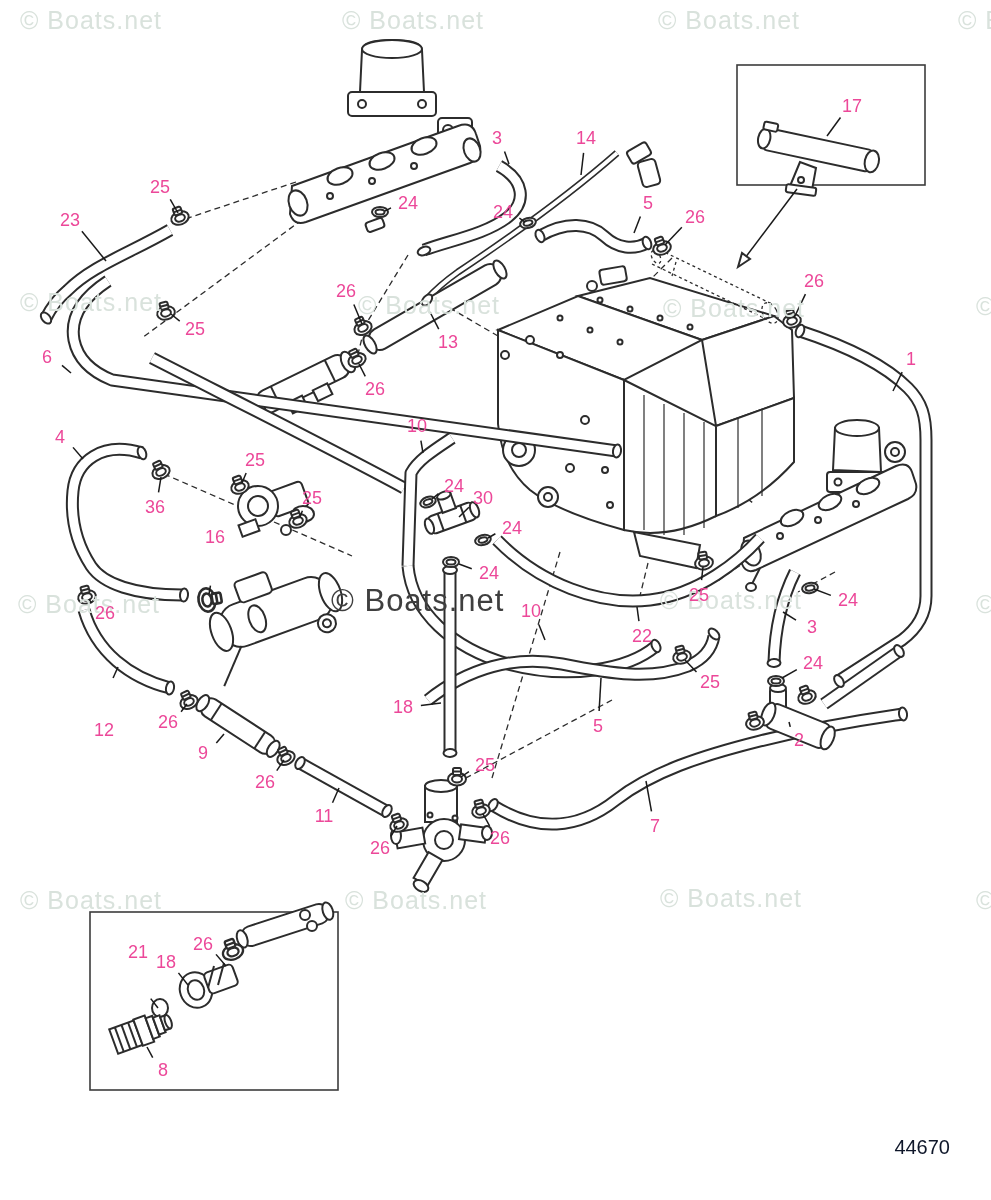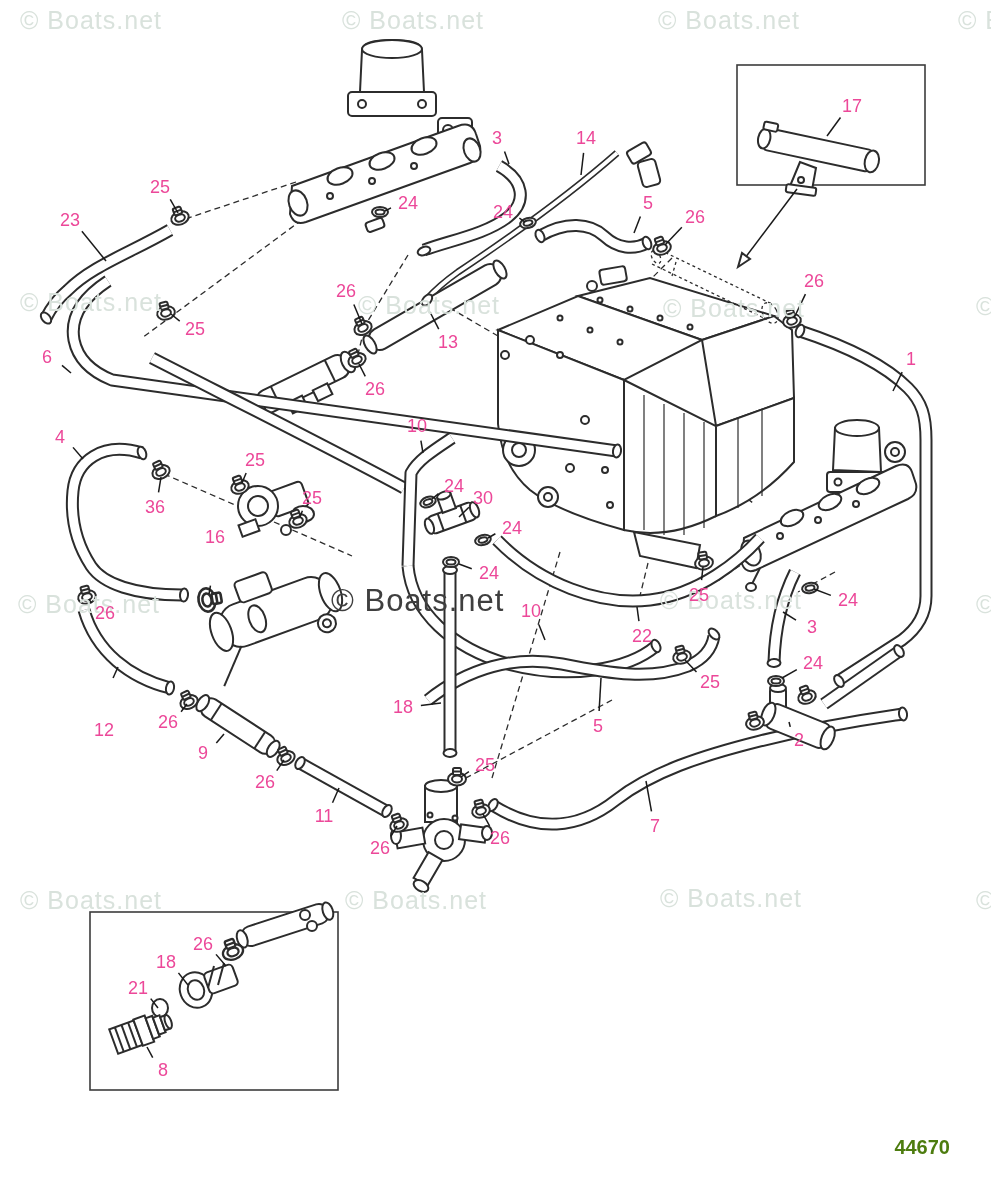--- a/index.html
+++ b/index.html
@@ -5,21 +5,21 @@
   html,body{margin:0;padding:0;background:#fff;}
   #stage{position:relative;width:991px;height:1200px;background:#fff;overflow:hidden;
          font-family:"Liberation Sans",sans-serif;}
   #art{position:absolute;left:0;top:0;}
   .wm{position:absolute;white-space:nowrap;font-size:25px;letter-spacing:1px;
       font-family:"Liberation Sans",sans-serif;pointer-events:none;}
   .wm.dark{font-size:31px;font-weight:normal;}
   #callout-layer{position:absolute;left:0;top:0;width:100%;height:100%;pointer-events:none;}
   .callout{position:absolute;transform:translate(-50%,-50%);font-weight:normal;
            font-size:18px;color:#ec4899;line-height:1;}
-  #diagram-number{position:absolute;right:41px;top:1136px;font-weight:bold;font-size:20px;color:#4d7c0f;}
+  #diagram-number{position:absolute;right:41px;top:1136px;font-weight:normal;font-size:20px;color:#0f172a;}
   
   #art path,#art rect,#art ellipse,#art circle,#art polygon{stroke:#2c2c2c;stroke-width:2;fill:#fff;}
   #art line{stroke:#2c2c2c;stroke-width:2;}
   #art .nf{fill:none;}
   #art .thin{stroke-width:1.2;}
   #art .dash{stroke-dasharray:6 4;fill:none;stroke-width:1.3;}
   #art .dot{stroke-dasharray:3 3;fill:none;stroke-width:1.3;}
   #art .tubeO{fill:none;stroke:#2c2c2c;stroke-width:13;stroke-linecap:butt;stroke-linejoin:round;}
   #art .tubeI{fill:none;stroke:#ffffff;stroke-width:9;stroke-linecap:butt;stroke-linejoin:round;}
   #art .tubeOt{fill:none;stroke:#2c2c2c;stroke-width:7;stroke-linecap:butt;stroke-linejoin:round;}
@@ -509,19 +509,19 @@
       <div class="callout" style="left: 655px; top: 826px;">7</div>
       <div class="callout" style="left: 699px; top: 595px;">25</div>
       <div class="callout" style="left: 710px; top: 682px;">25</div>
       <div class="callout" style="left: 848px; top: 600px;">24</div>
       <div class="callout" style="left: 812px; top: 627px;">3</div>
       <div class="callout" style="left: 813px; top: 663px;">24</div>
       <div class="callout" style="left: 799px; top: 740px;">2</div>
       <div class="callout" style="left: 852px; top: 106px;">17</div>
       <div class="callout" style="left: 203px; top: 944px;">26</div>
       <div class="callout" style="left: 166px; top: 962px;">18</div>
-      <div class="callout" style="left: 138px; top: 988px;">21</div>
+      <div class="callout" style="left: 138px; top: 952px;">21</div>
       <div class="callout" style="left: 163px; top: 1070px;">8</div>
     </div>
 
 <div id="diagram-number">44670</div>
 
 </div>
 
 </body></html>

